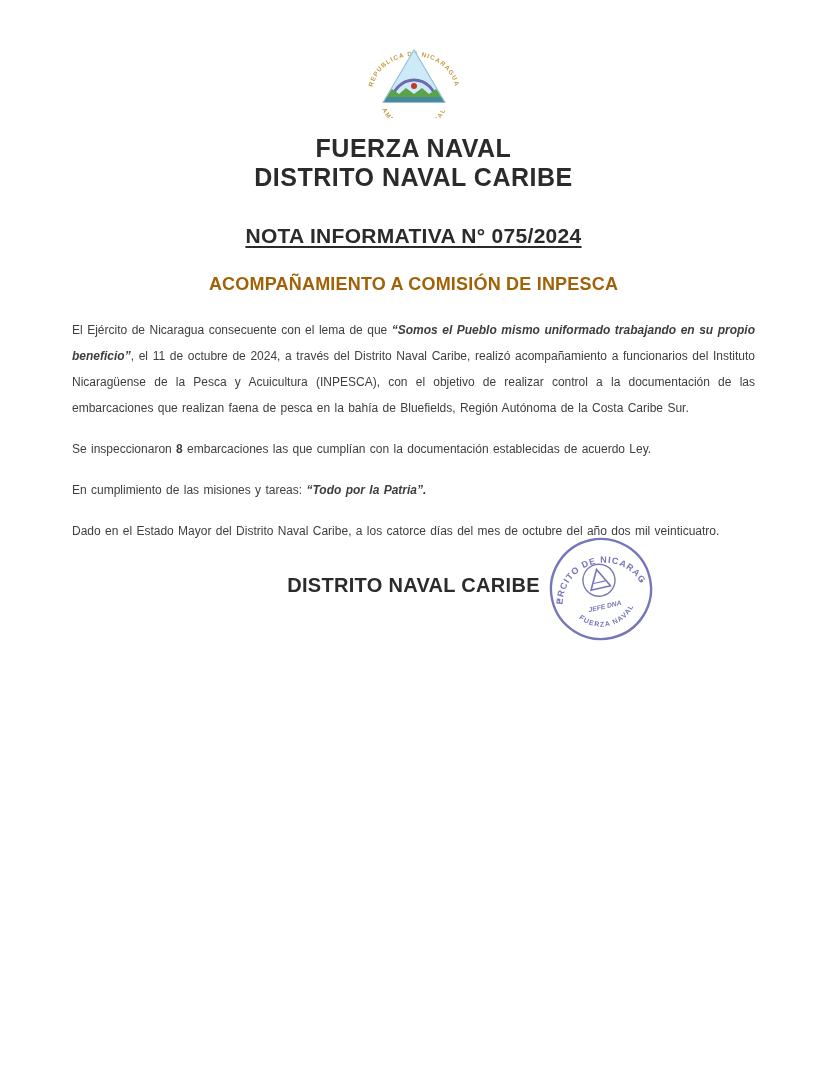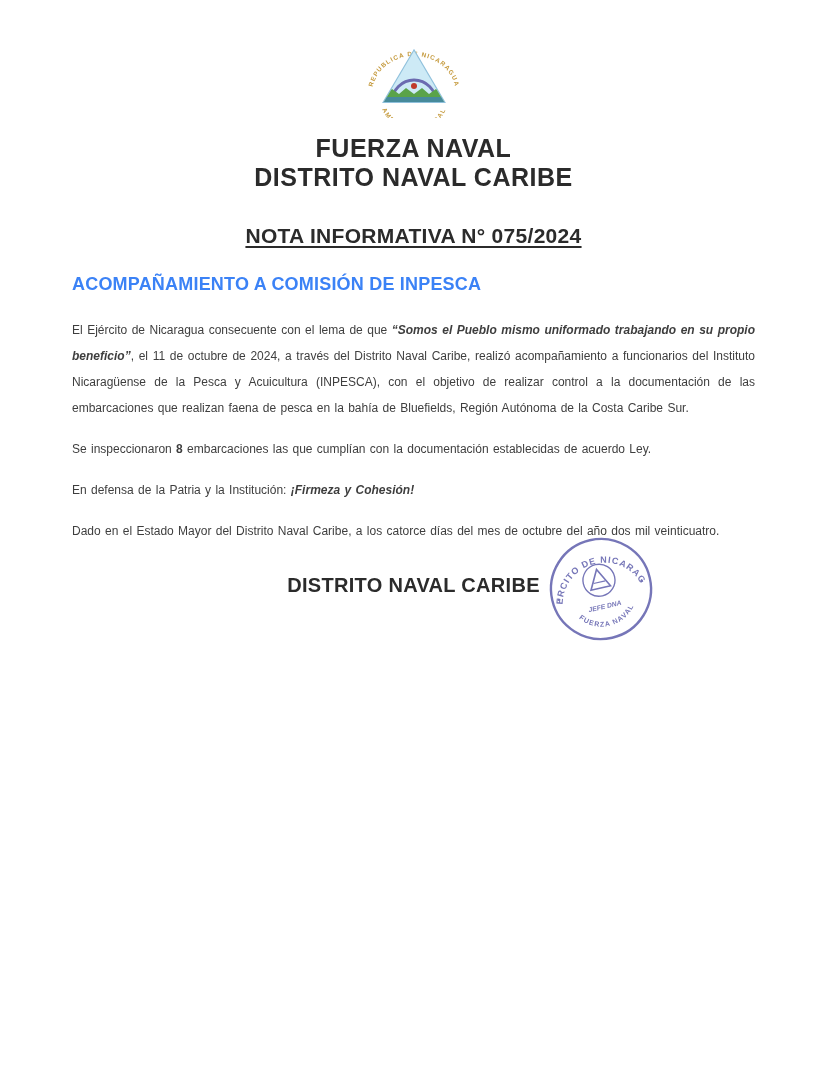--- a/index.html
+++ b/index.html
@@ -35,23 +35,24 @@
     color: #2b2b2b;
     margin-top: 32px;
     letter-spacing: 0.3px;
   }
   .nota-title span {
     text-decoration: underline;
     text-underline-offset: 3px;
     text-decoration-thickness: 2px;
   }
   .subject-title {
+    text-align: center;
     font-weight: bold;
     font-size: 18px;
-    color: #3b82f6;
+    color: #a16207;
     margin-top: 26px;
     letter-spacing: 0.2px;
   }
   .body-text { margin-top: 22px; }
   .body-paragraph {
     font-size: 12px;
     line-height: 26px;
     color: #3e3e3e;
     text-align: justify;
     margin-bottom: 15px;
@@ -119,21 +120,21 @@
 
   <div class="nota-title">
     <span>NOTA INFORMATIVA N° 075/2024</span>
   </div>
 
   <div class="subject-title">ACOMPAÑAMIENTO A COMISIÓN DE INPESCA</div>
 
   <div class="body-text">
       <p class="body-paragraph"><span class="seg-normal">El Ejército de Nicaragua consecuente con el lema de que </span><span class="seg-bold-italic">“Somos el Pueblo mismo uniformado trabajando en su propio beneficio”</span><span class="seg-normal">, el 11 de octubre de 2024, a través del Distrito Naval Caribe, realizó acompañamiento a funcionarios del Instituto Nicaragüense de la Pesca y Acuicultura (INPESCA), con el objetivo de realizar control a la documentación de las embarcaciones que realizan faena de pesca en la bahía de Bluefields, Región Autónoma de la Costa Caribe Sur.</span></p>
       <p class="body-paragraph"><span class="seg-normal">Se inspeccionaron </span><span class="seg-bold">8</span><span class="seg-normal"> embarcaciones las que cumplían con la documentación establecidas de acuerdo Ley.</span></p>
-      <p class="body-paragraph"><span class="seg-normal">En defensa de la Patria y la Institución: </span><span class="seg-bold-italic">¡Firmeza y Cohesión!</span></p>
+      <p class="body-paragraph"><span class="seg-normal">En cumplimiento de las misiones y tareas: </span><span class="seg-bold-italic">“Todo por la Patria”.</span></p>
       <p class="body-paragraph"><span class="seg-normal">Dado en el Estado Mayor del Distrito Naval Caribe, a los catorce días del mes de octubre del año dos mil veinticuatro.</span></p>
     </div>
 
   <div class="signature-block">
     <div class="signature-lines">
       <div>DISTRITO NAVAL CARIBE</div>
     </div>
     <div class="seal-wrap">
       <svg width="106" height="106" viewBox="0 0 106 106">
         <defs>

